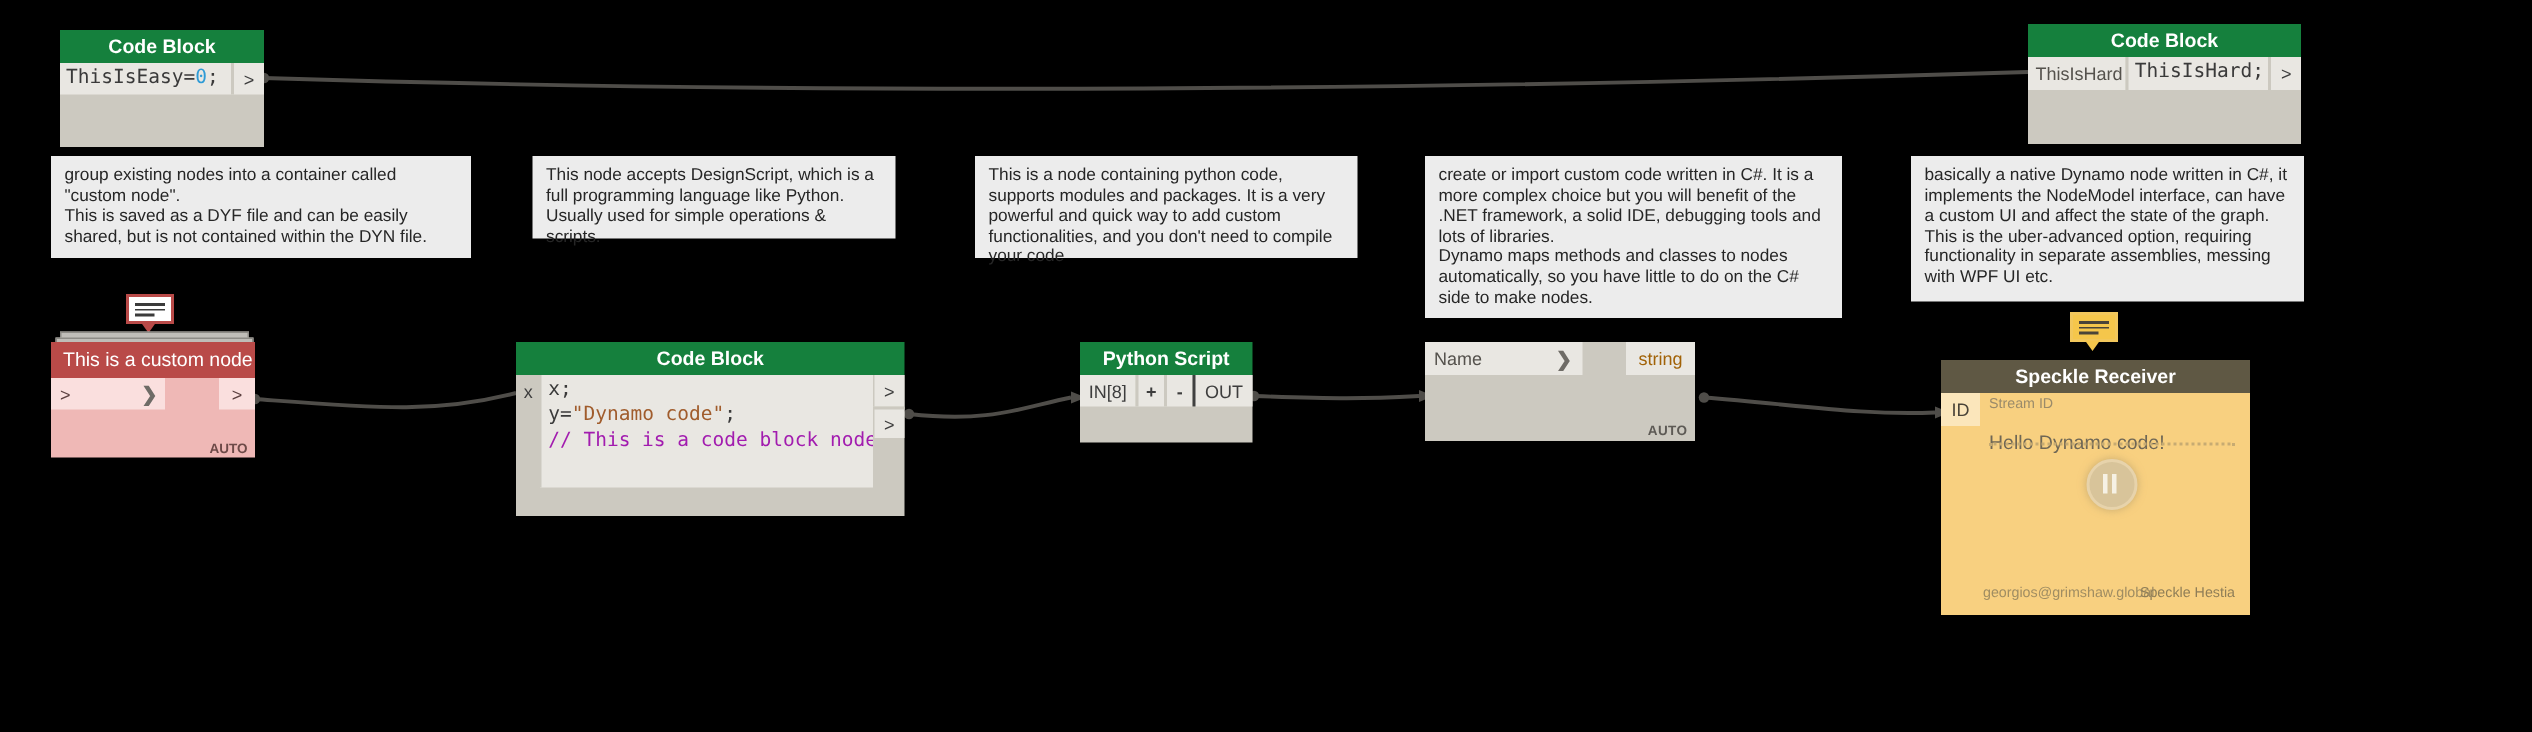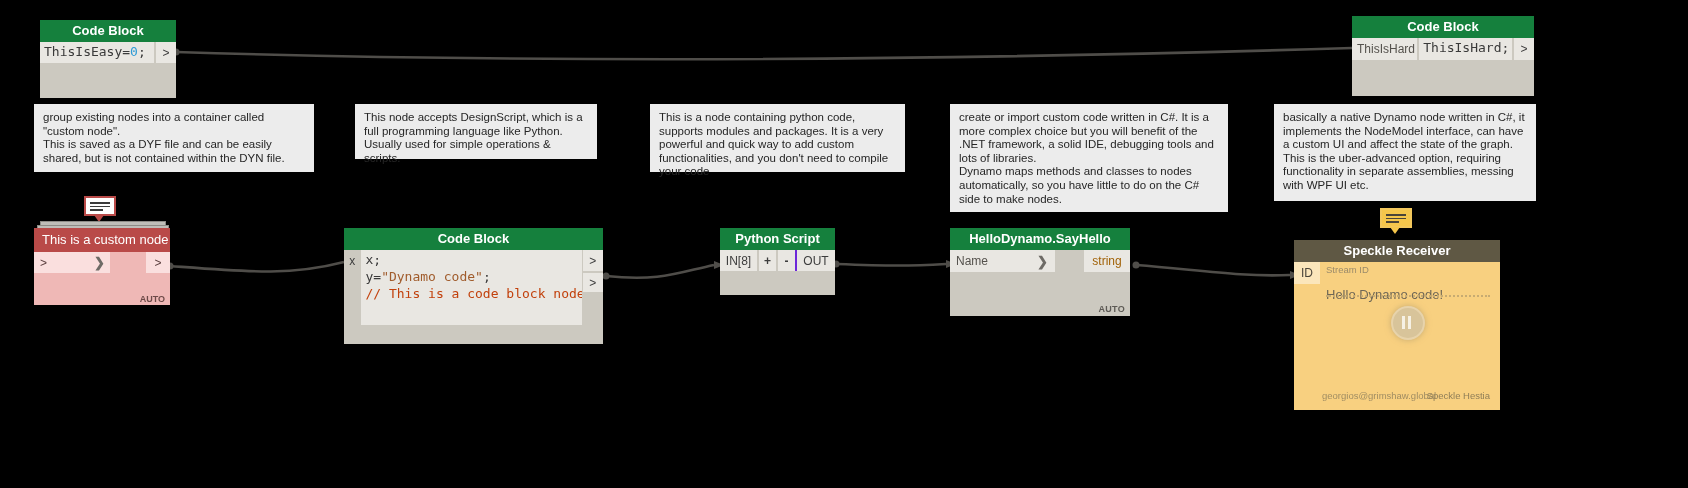--- a/index.html
+++ b/index.html
@@ -87,21 +87,21 @@
     background: #e9e7e2;
     color: #3a3a3a;
     padding: 1px 4px 2px 4px;
     line-height: 17px;
     white-space: pre;
     flex: 1 1 auto;
     overflow: hidden;
   }
   .tok-num { color: #2e9bd6; }
   .tok-str { color: #a05c2c; }
-  .tok-com { color: #c2410c; }
+  .tok-com { color: #a21caf; }
 
   
   .note {
     position: absolute;
     background: #ececec;
     color: #262626;
     font-size: 11.5px;
     line-height: 13.6px;
     padding: 7px 9px 7px 9px;
     box-sizing: border-box;
@@ -356,27 +356,26 @@
     </div>
   </div>
 
   <div class="node" style="left:720px; top:228px; width:115px;">
     <div class="node-header">Python Script</div>
     <div class="node-body" style="height:45px;">
       <div style="display:flex; height:21px;">
         <div class="port-in" style="width:37px;">IN[8]</div>
         <div class="port-in" style="width:19px; border-left:2px solid #ccc9c0; font-weight:bold;">+</div>
         <div class="port-in" style="width:19px; border-left:2px solid #ccc9c0; font-weight:bold;">-</div>
-        <div class="port-out" style="flex:1 1 auto; border-left:2px solid #6d28d9;">OUT</div>
+        <div class="port-out" style="flex:1 1 auto; border-left:2px solid #404040;">OUT</div>
       </div>
     </div>
   </div>
 
   <div class="node" style="left:950px; top:228px; width:180px;">
-    <div class="node-header">HelloDynamo.SayHello</div>
     <div class="node-body" style="height:66px;">
       <div style="display:flex; height:22px;">
         <div class="port-in" style="width:105px; justify-content:space-between; padding:0 7px 0 6px; color:#55524d;">
           <span>Name</span>
           <span class="caret">❯</span>
         </div>
         <div style="flex:1 1 auto;"></div>
         <div class="port-out" style="width:46px; color:#a16207;">string</div>
       </div>
       <div class="auto-tag">AUTO</div>

